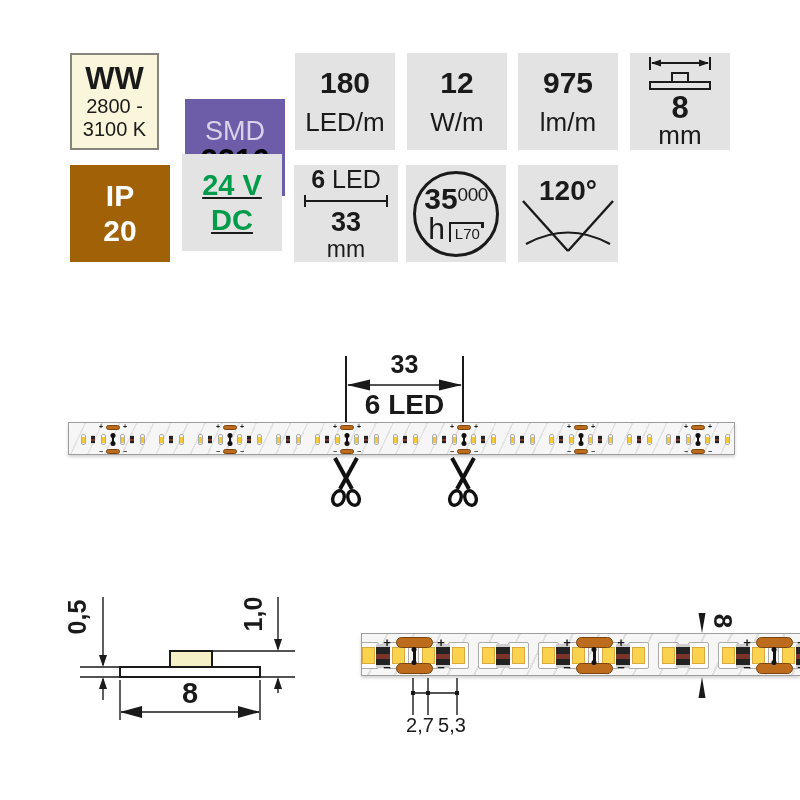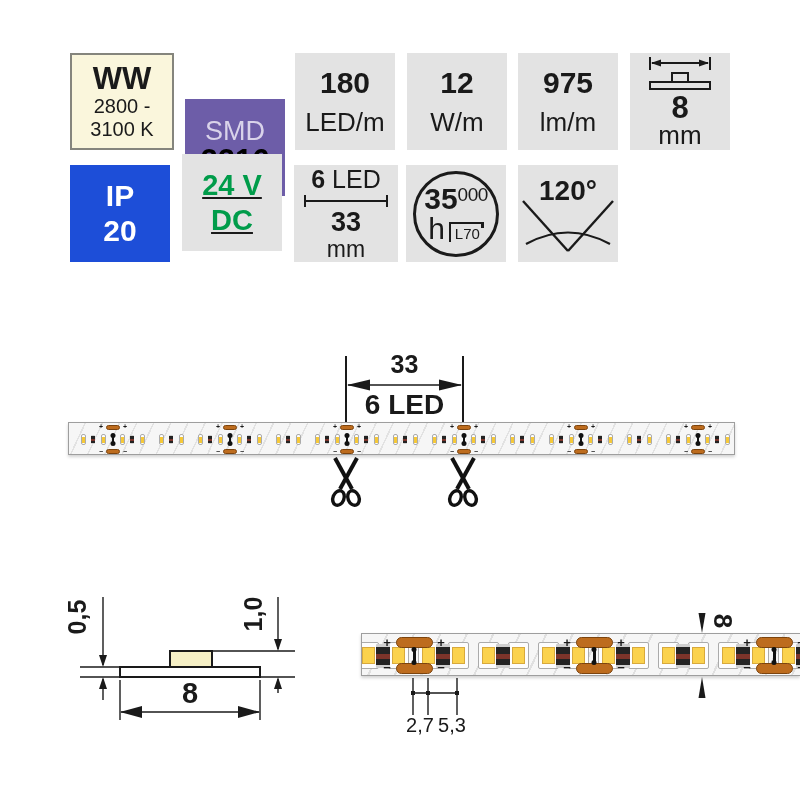--- a/index.html
+++ b/index.html
@@ -3,21 +3,21 @@
 <meta charset="utf-8">
 <style>
   html,body{margin:0;padding:0;background:#fff;}
   #stage{position:relative;width:800px;height:800px;background:#ffffff;overflow:hidden;
          font-family:"Liberation Sans",sans-serif;color:#1a1a1a;}
   
   .badge{position:absolute;width:100px;height:97px;display:flex;flex-direction:column;
          align-items:center;justify-content:center;text-align:center;line-height:1.05;
          box-sizing:border-box;}
   .bg-gray{background:#e3e3e3;}
-  .bg-gray-dark{background:#1d4ed8;}
+  .bg-gray-dark{background:#a16207;}
   .bg-cream{background:#faf6dc;border:2px solid #85857d;}
   .bg-purple{background:#6d5da8;}
   .t-big{font-size:30px;font-weight:bold;}
   .t-unit{font-size:26px;font-weight:normal;margin-top:11px;}
   .t-small{font-size:20px;font-weight:normal;line-height:1.12;}
   .t-green{color:#009c4a;}
   .t-lav{color:#d9d3ea;font-size:27px;font-weight:normal;}
   .smd-size{color:#000000;font-size:31px;font-weight:bold;}
   .ip-line{color:#fff;font-size:30px;font-weight:bold;line-height:1.15;}
   .v-line{font-size:29px;font-weight:bold;line-height:1.2;}
@@ -65,21 +65,21 @@
   .rot{transform:rotate(-90deg);}
   .rotcw{transform:rotate(90deg);}
   .extline{position:absolute;width:1.5px;background:#1a1a1a;}
   svg{display:block;}
 </style>
 </head>
 <body>
 
 <div id="stage">
 
-  <div class="badge bg-cream" style="left:70px;top:53px;width:104px;">
+  <div class="badge bg-cream" style="left:70px;top:53px;width:89px;">
     <div style="font-size:31px;font-weight:bold;">WW</div>
     <div class="t-small">2800 -</div>
     <div class="t-small">3100 K</div>
   </div>
 
   <div class="badge bg-purple" style="left:185px;top:53px;margin-top:46px;">
     <div class="t-lav">SMD</div>
     <div class="smd-size">2216</div>
   </div>
 

